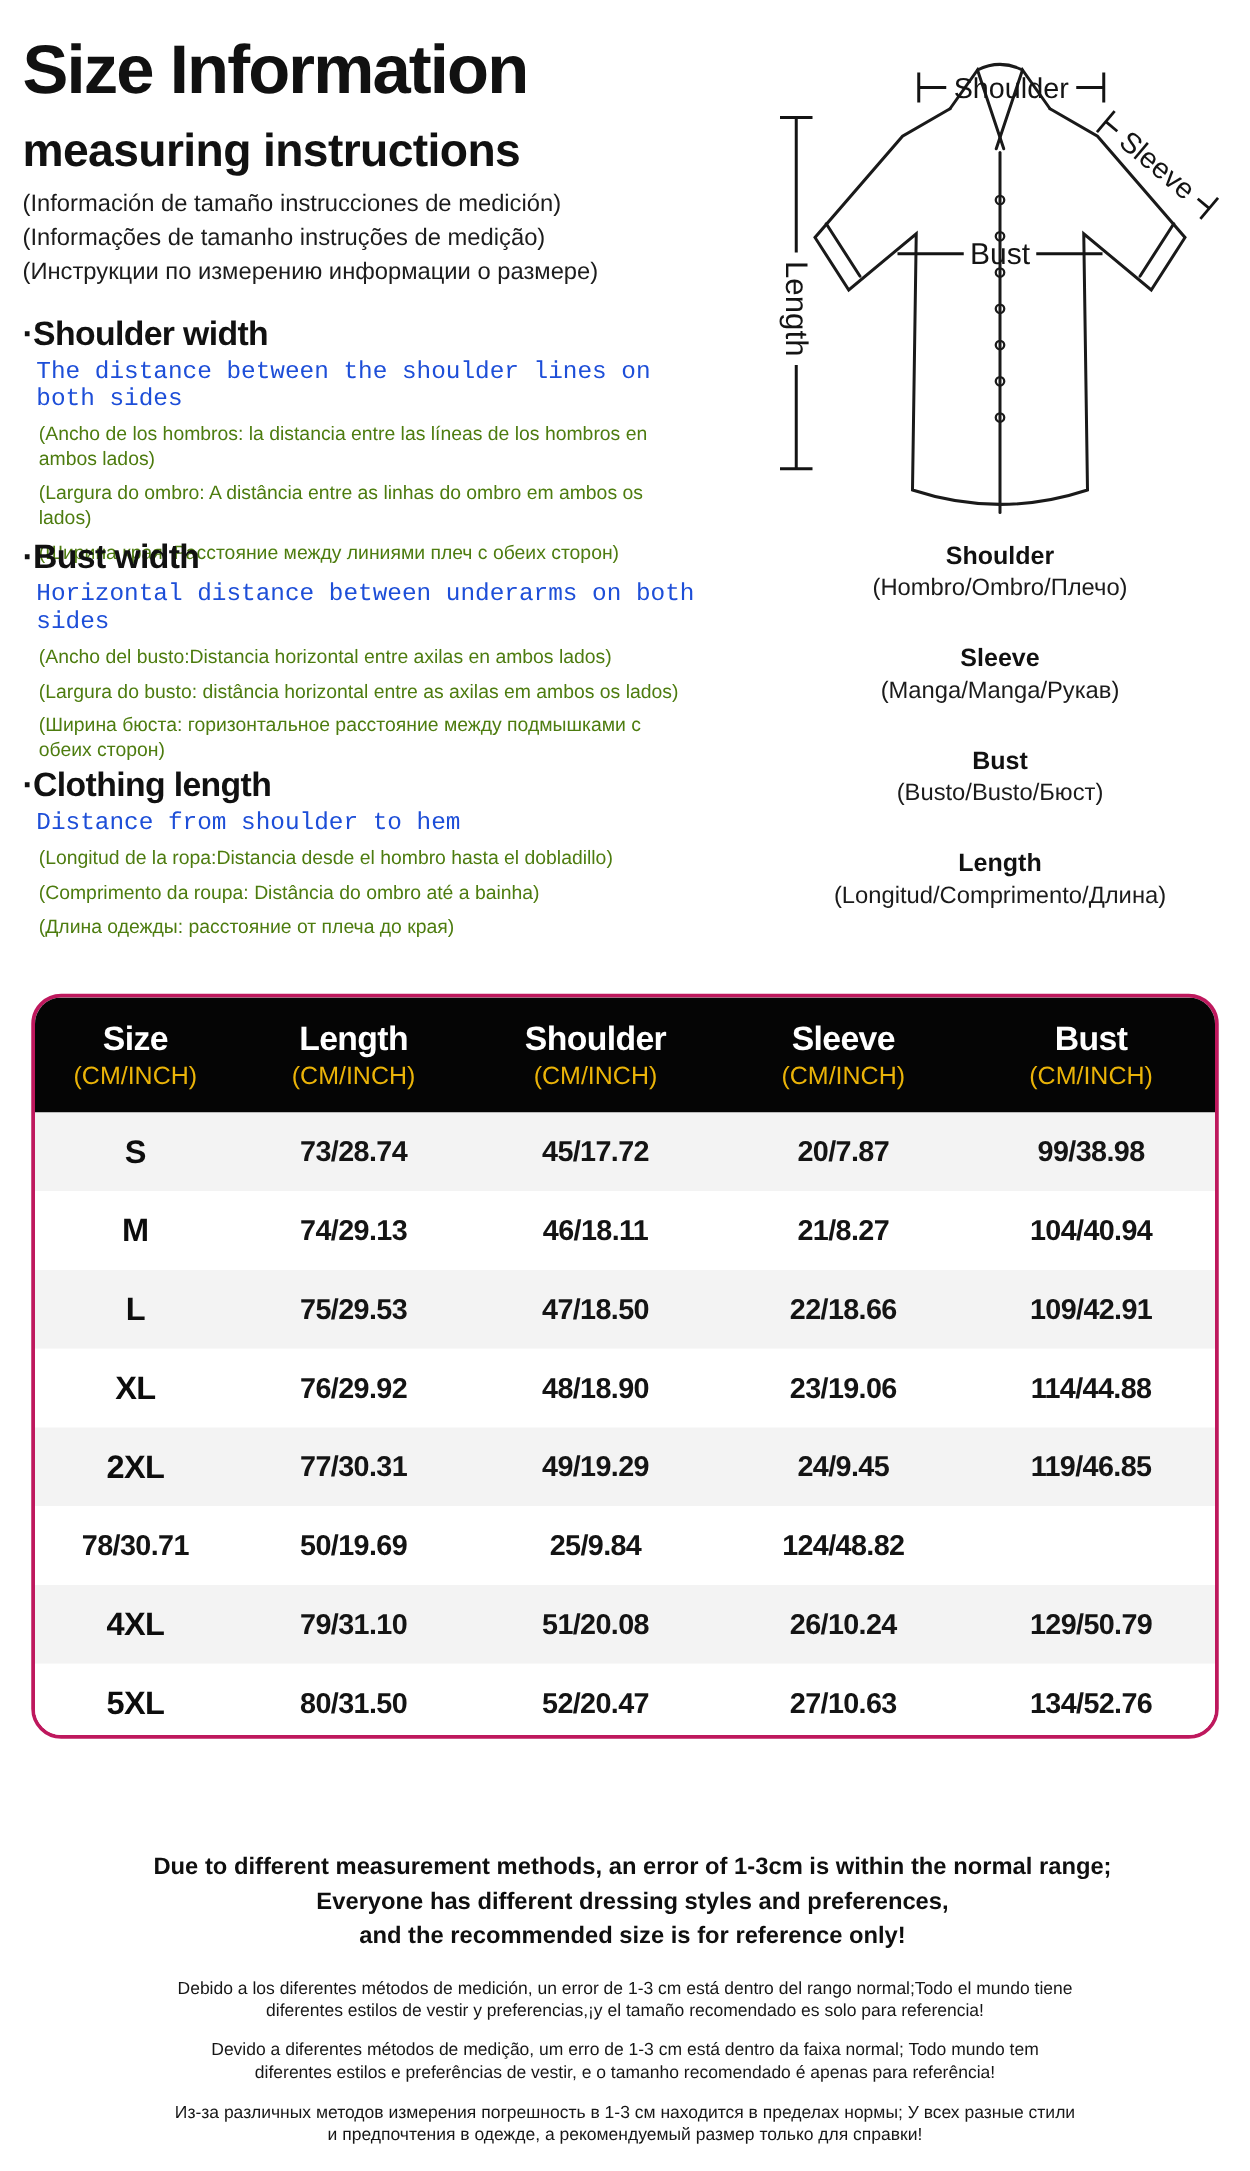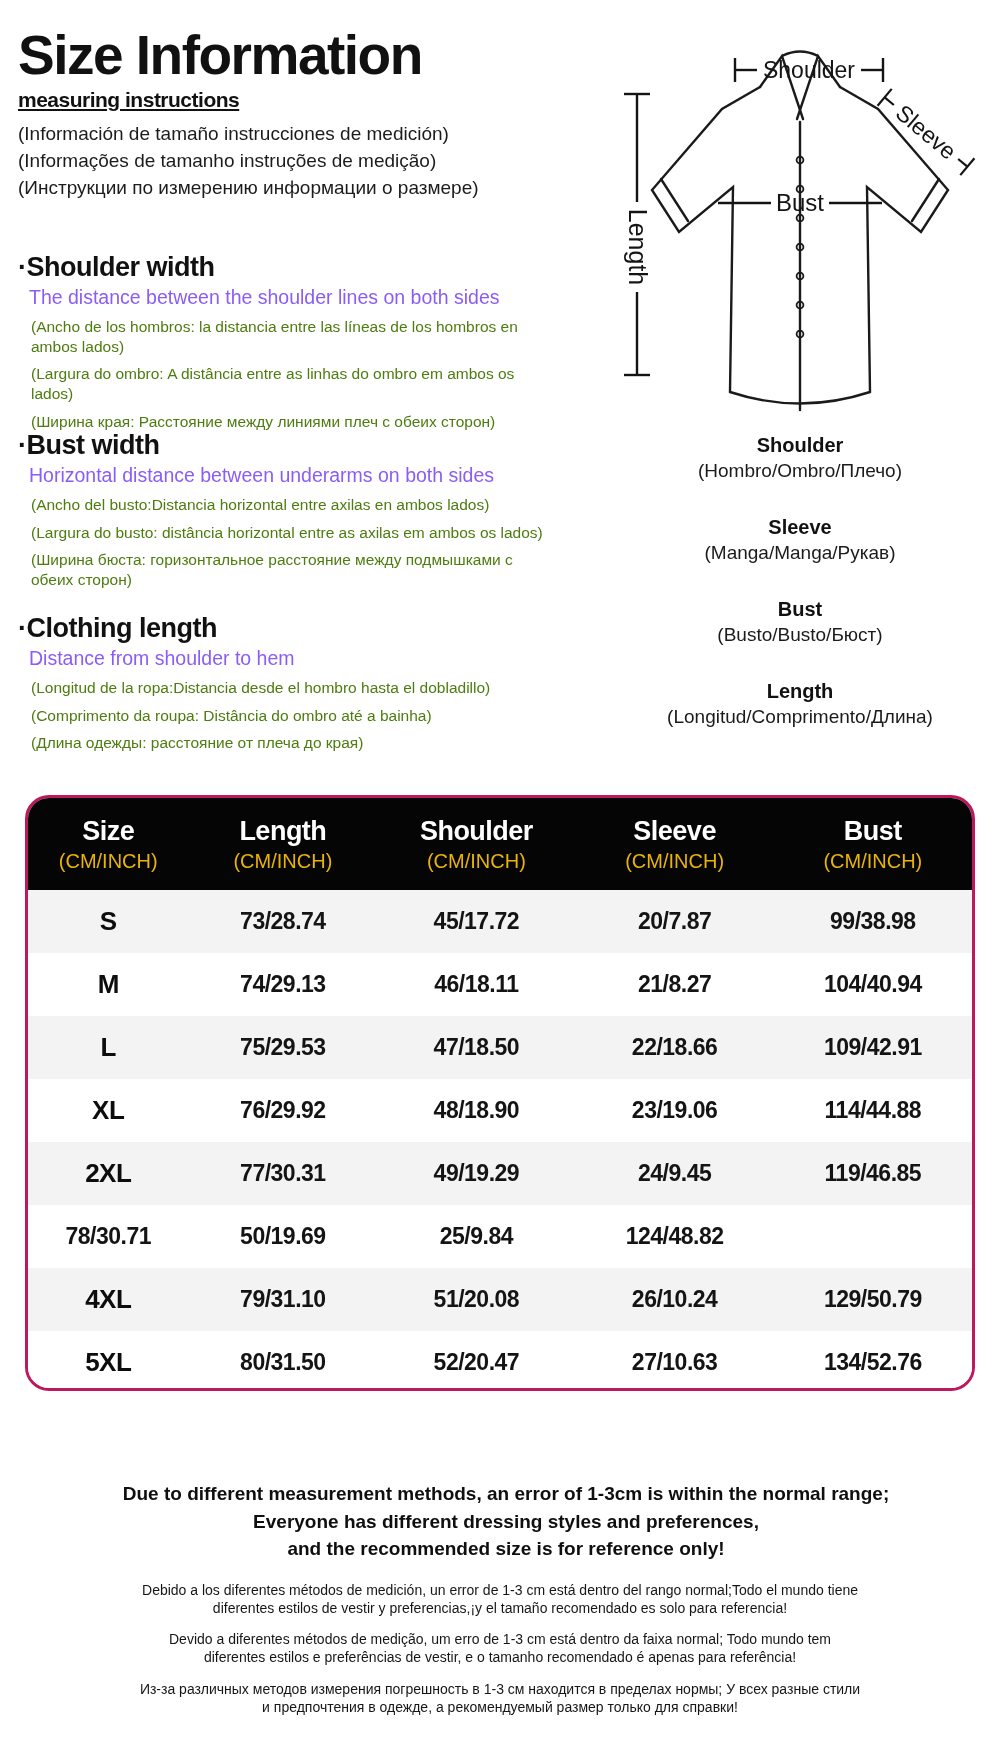--- a/index.html
+++ b/index.html
@@ -2,27 +2,27 @@
 <html><head>
 <meta charset="utf-8">
 <style>
   * { margin:0; padding:0; box-sizing:border-box; }
   body { background:#ffffff; font-family:"Liberation Sans","DejaVu Sans",sans-serif; color:#161616; }
   .page { position:relative; width:1000px; height:1737px; background:#ffffff; overflow:hidden; margin:0 auto; }
 
   
   .title-block { position:absolute; left:18px; top:26px; width:545px; }
   .title-main { font-size:55px; font-weight:bold; letter-spacing:-1.5px; line-height:1.08; color:#111; }
-  .title-sub  { font-size:21px; font-weight:bold; letter-spacing:-0.5px; margin-top:3px; color:#111;text-decoration:underline; }
+  .title-sub  { font-size:37px; font-weight:bold; letter-spacing:-0.5px; margin-top:15px; color:#111; }
   .title-trans { margin-top:9px; }
   .title-trans div { font-size:19px; line-height:1.4; color:#1c1c1c; }
 
   .section { position:absolute; left:18px; width:540px; }
   .sec-heading { font-size:27px; font-weight:bold; color:#111; letter-spacing:-0.5px; }
-  .sec-desc { font-size:19.5px; color:#8b5cf6; margin:3px 0 4px 11px; }
+  .sec-desc { font-size:19.5px; color:#1d4ed8; margin:3px 0 4px 11px;font-family:Liberation Mono, monospace; }
   .sec-trans div { font-size:15.5px; line-height:1.27; color:#4d7c0f; margin:8px 0 0 13px; }
 
   
   .diagram { position:absolute; left:560px; top:30px; width:440px; height:392px; }
   .diagram svg { display:block; }
   .diagram text { font-family:"Liberation Sans","DejaVu Sans",sans-serif; fill:#141414; }
 
   
   .legend { position:absolute; left:605px; top:432px; width:390px; text-align:center; }
   .legend-item { margin-bottom:30px; }

